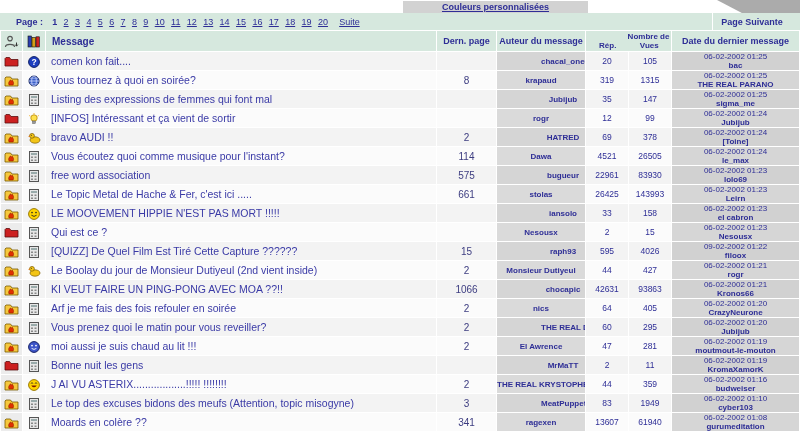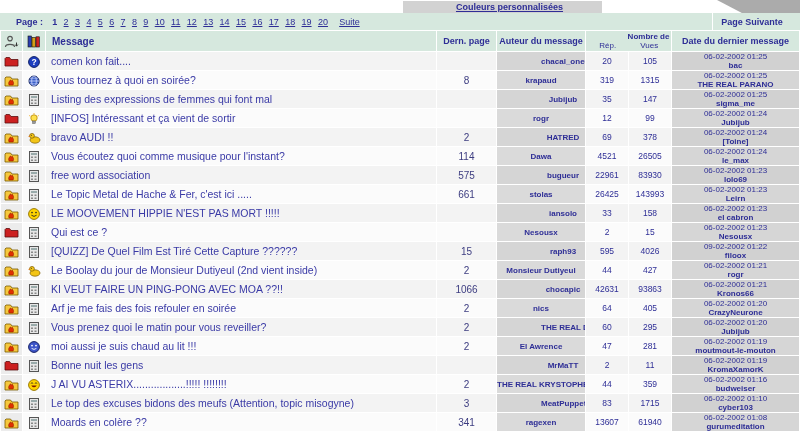--- a/index.html
+++ b/index.html
@@ -1,41 +1,41 @@
 <!DOCTYPE html>
 <html><head>
 <meta charset="utf-8">
 <style>
   html,body{margin:0;padding:0;width:800px;height:432px;overflow:hidden;
     background:#ffffff;font-family:"Liberation Sans",sans-serif;}
   
   .topstrip{position:relative;height:13px;background:#ffffff;}
   .toplink{position:absolute;top:1px;height:12px;background:#d2d2d2;
     display:flex;align-items:center;justify-content:center;
-    font-size:9px;font-weight:bold;color:#2e2e96;text-decoration:underline;cursor:pointer;padding-left:14px;}
+    font-size:9px;font-weight:bold;color:#2e2e96;text-decoration:underline;cursor:pointer;}
   #toplink-colors{left:403px;width:185px;}
   #toplink-smilie{left:592px;width:125px;}
   .corner{position:absolute;top:0;right:0;width:83px;height:13px;background:#ababab;
     clip-path:polygon(0 0,100% 0,100% 100%,30% 100%);}
   
   .pagbar{position:relative;height:17px;background:#d6e8de;display:flex;align-items:center;
     font-size:9px;color:#2e2e96;}
   .pagbar .plabel{font-weight:bold;margin-left:16px;margin-right:6px;}
   .pnum{margin:0 3.2px;text-decoration:underline;color:#2e2e96;cursor:pointer;}
   .pnum.cur{font-weight:bold;text-decoration:none;}
   .suite{margin-left:8px;text-decoration:underline;cursor:pointer;color:#2e2e96;}
   .nextcell{position:absolute;right:9px;top:0;height:100%;width:78px;border-left:1px solid #ffffff;
     display:flex;align-items:center;justify-content:center;font-weight:bold;cursor:pointer;}
   
   table{border-collapse:separate;border-spacing:1px;width:800px;table-layout:fixed;margin-top:0;}
   th{background:#d6e8de;color:#2e2e96;font-weight:bold;font-size:9px;height:18px;
     overflow:hidden;white-space:nowrap;}
   th.th-msg{text-align:left;padding-left:6px;font-size:10px;}
   .nombre-top{font-size:8px;line-height:9px;margin-left:40px;}
-  .nombre-sub{display:flex;font-size:8px;font-weight:normal;line-height:9px;}
+  .nombre-sub{display:flex;font-size:8px;font-weight:bold;line-height:9px;}
   .nombre-sub span{flex:1;text-align:center;}
   td{height:17px;overflow:hidden;white-space:nowrap;padding:0;}
   td.ca{background:#ececec;text-align:center;}
   td.cb,td.ct,td.cp,td.cr,td.cv{background:#fbfbfb;}
   tr.alt td.cb,tr.alt td.ct,tr.alt td.cp,tr.alt td.cr,tr.alt td.cv{background:#f3f3f3;}
   td.cb{text-align:center;}
   td.ct{color:#3a3aa6;font-size:10.5px;padding-left:5px;cursor:pointer;}
   td.cp{text-align:center;color:#3c3c80;font-size:10px;cursor:pointer;}
   td.cau{background:#dadada;text-align:center;font-weight:bold;font-size:8px;color:#2e2e96;cursor:pointer;}
   tr.alt td.cau{background:#d5d5d5;padding-left:44px;}
@@ -525,21 +525,21 @@
                 <rect x="2" y="5.5" width="2" height="1.5"></rect>
                 <rect x="5.5" y="5.5" width="2" height="1.5"></rect>
                 <rect x="2" y="8.5" width="2" height="1.5"></rect>
                 <rect x="5.5" y="8.5" width="2" height="1.5"></rect>
               </g>
             </svg></span></td>
         <td class="ct">Le top des excuses bidons des meufs (Attention, topic misogyne)</td>
         <td class="cp">3</td>
         <td class="cau">MeatPuppet</td>
         <td class="cr">83</td>
-        <td class="cv">1715</td>
+        <td class="cv">1949</td>
         <td class="cd">
           <div>06-02-2002 01:10</div>
           <div class="poster">cyber103</div>
         </td>
       </tr>
       <tr>
         <td class="ca"><span class="ic"><svg width="15" height="12" viewBox="0 0 15 12">
               <path d="M1 3 L1 11 L14 11 L14 4 L8 4 L6.5 2 L2 2 Z" fill="#f6c83d" stroke="#7a5a00" stroke-width="0.8"></path>
               <path d="M5 10 C4 8 5 6.5 6.6 4.8 C6.7 6.2 7.5 6.6 8.1 5.1 C9.6 6.8 10.1 8.5 9.1 10 Z" fill="#e03000" stroke="#8a1a00" stroke-width="0.5"></path>
             </svg></span></td>

